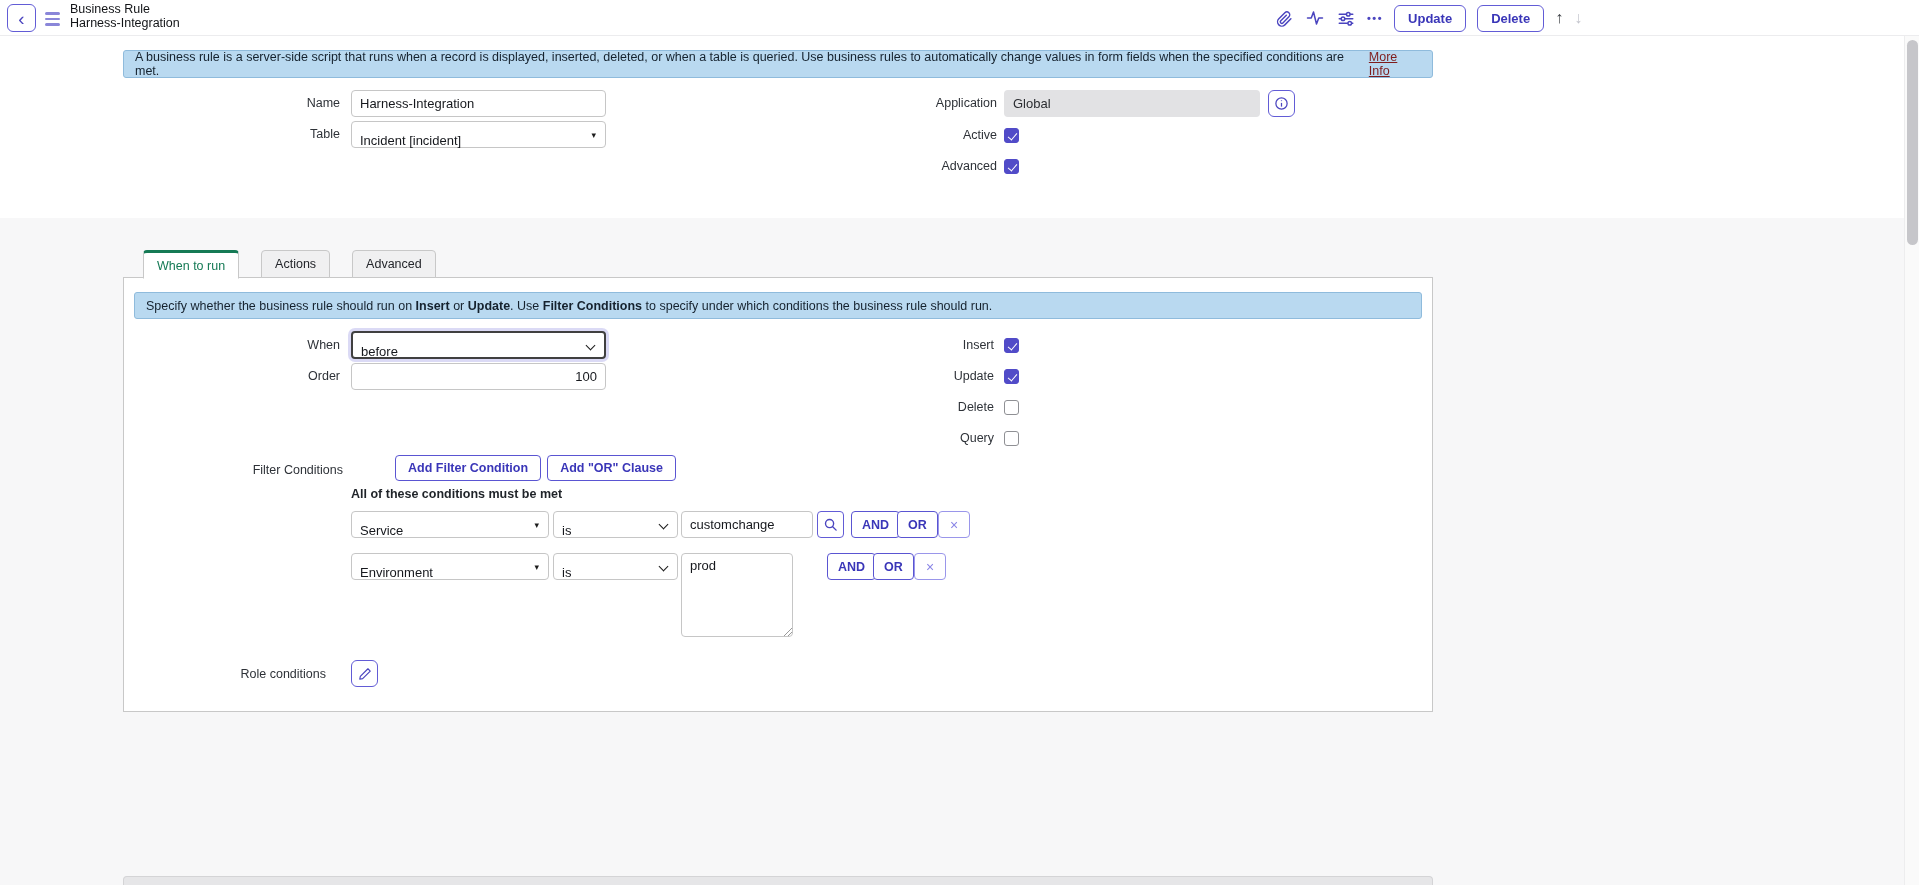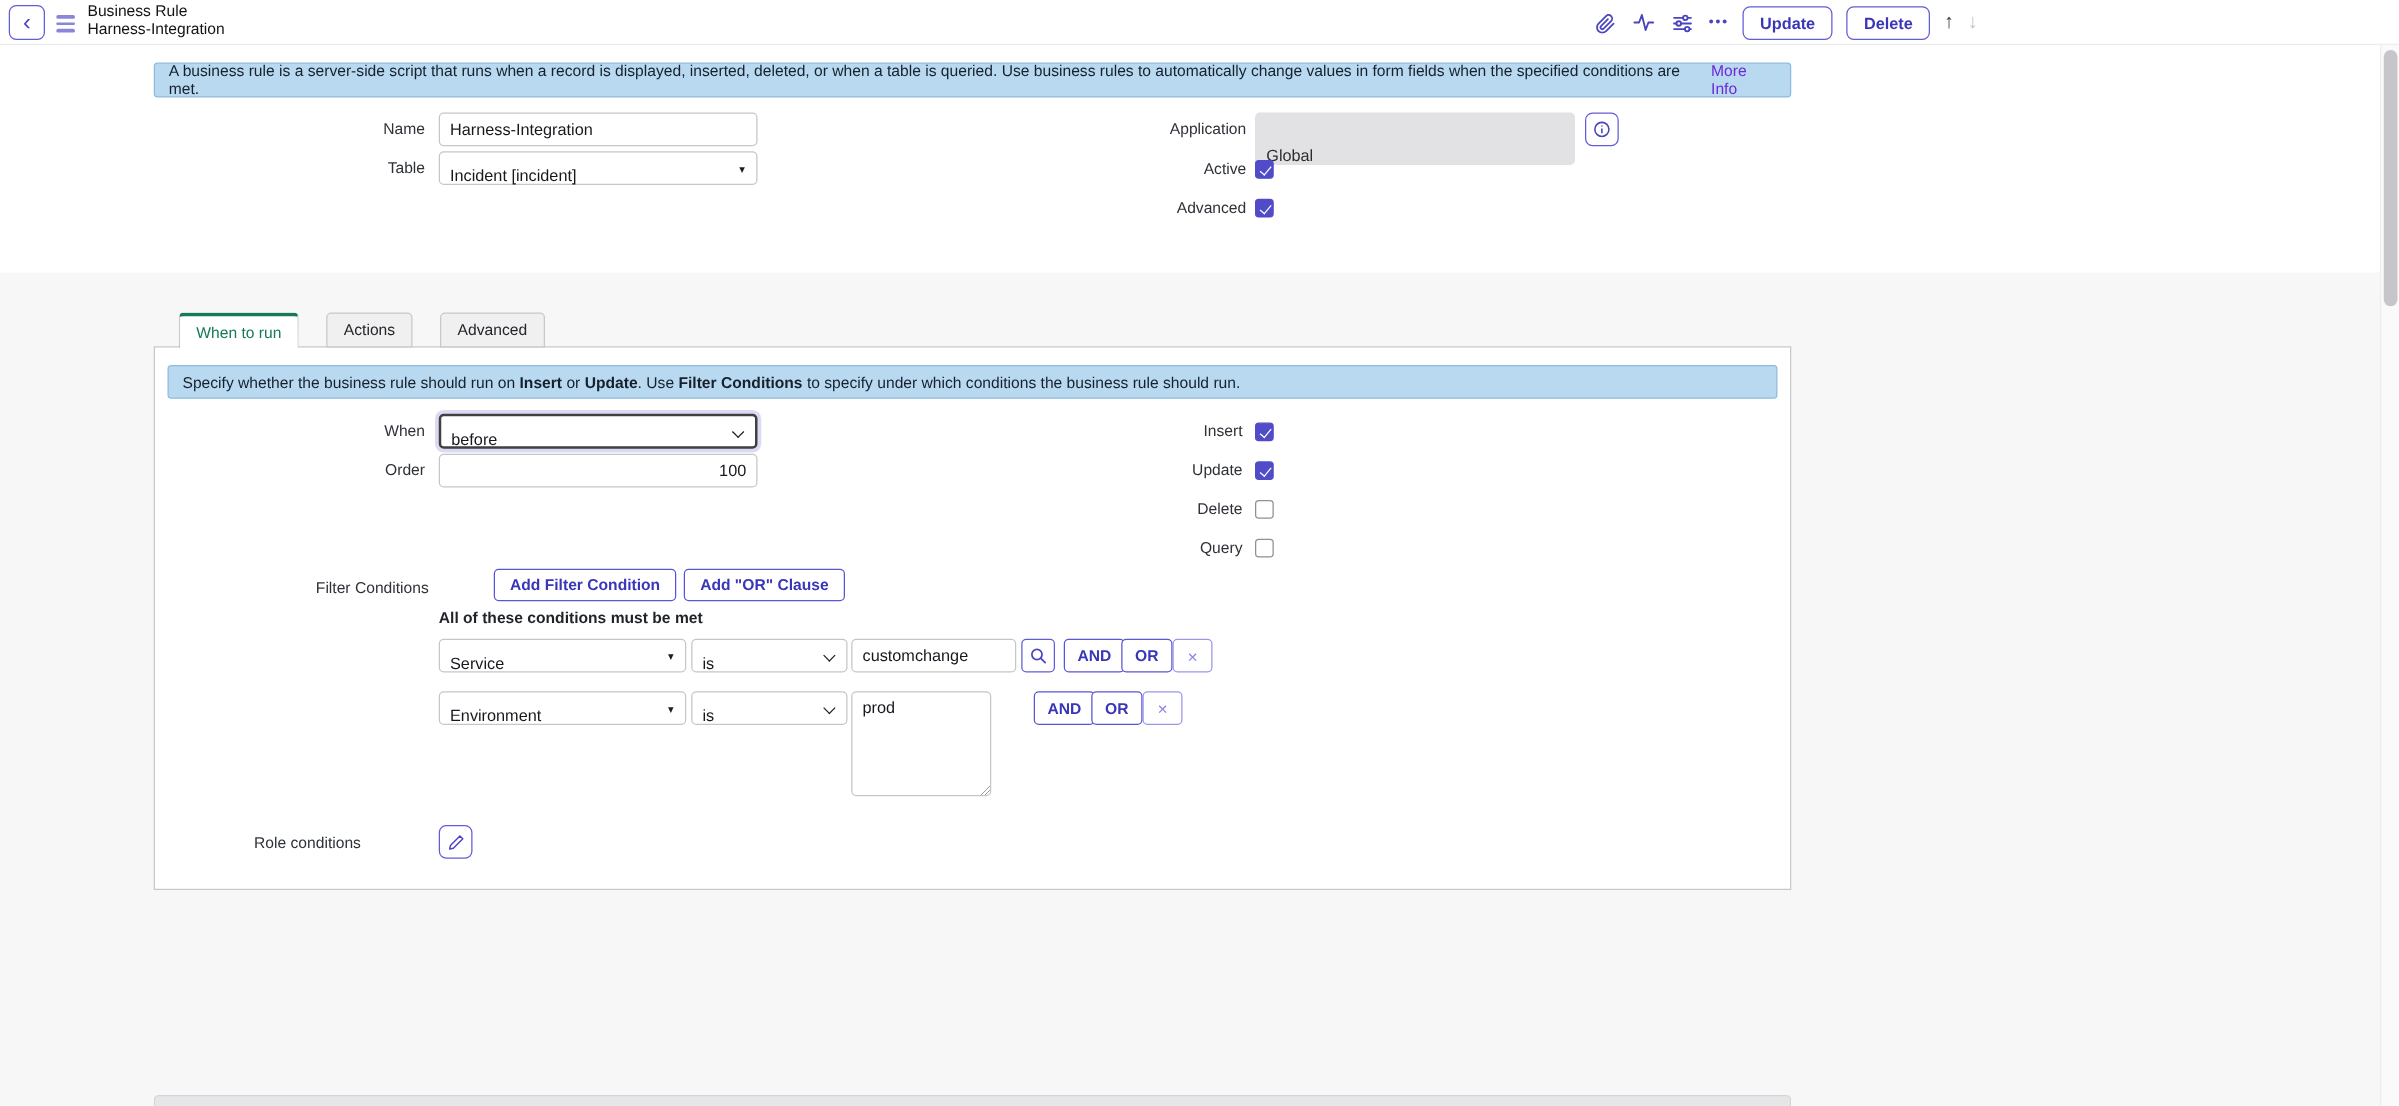--- a/index.html
+++ b/index.html
@@ -18,27 +18,27 @@
   .hdr-icon svg { stroke:var(--accent,#4A44BF); }
   .dots { color:var(--accent,#4A44BF); font-size:11px; font-weight:bold; letter-spacing:1.5px; cursor:pointer; }
   .hdr-btn { height:27px; padding:0 13px; background:#fff; border:1px solid var(--accent-border,#625CD6); border-radius:6px; color:#3A36B8; font-weight:bold; font-size:13px; font-family:inherit; cursor:pointer; }
   .nav-arrow { font-size:16px; cursor:pointer; }
   .nav-arrow.up { color:#3c3f44; }
   .nav-arrow.down { color:#c3c4cc; }
 
   
   .banner { position:absolute; background:var(--banner-bg,#B9D9F0); border:1px solid var(--banner-border,#8FBBDC); border-radius:3px; font-size:12.5px; color:#15222e; display:flex; align-items:center; padding:0 11px; }
   .banner b { font-weight:bold; }
-  .more-info { color:#6d28d9; margin-left:12px; cursor:pointer; }
+  .more-info { color:#7f1d1d; text-decoration:underline; margin-left:12px; cursor:pointer; }
 
   
   .lbl { position:absolute; font-size:12.5px; color:#2e3238; text-align:right; }
   .inp { position:absolute; height:27px; border:1px solid #c6c6c6; border-radius:4px; background:#fff; font-size:13px; font-family:inherit; color:#16181d; padding:0 8px; }
   .inp.right { text-align:right; }
-  .ro-field { position:absolute; height:42px; background:#E2E2E4; border-radius:4px; font-size:13px; color:#2b2d31; display:flex; align-items:flex-end; padding:0 9px; }
+  .ro-field { position:absolute; height:27px; background:#E2E2E4; border-radius:4px; font-size:13px; color:#2b2d31; display:flex; align-items:center; padding:0 9px; }
   .sel { position:absolute; height:27px; border:1px solid #c6c6c6; border-radius:4px; background:#fff; font-size:13px; display:flex; align-items:center; padding:12px 22px 0 8px; cursor:pointer; }
   .sel .tri { position:absolute; right:9px; top:8px; font-size:9px; color:#1c1c1c; }
   .chev { position:absolute; right:10px; top:9px; width:7px; height:7px; border-right:1.8px solid #1c1c1c; border-bottom:1.8px solid #1c1c1c; transform:rotate(45deg); }
   .sel.focus { border:2px solid #404040; box-shadow:0 0 0 3px rgba(90,85,210,.22); }
   .cb { position:absolute; width:15px; height:15px; border:1px solid #8f9094; border-radius:3px; background:#fff; cursor:pointer; }
   .cb.checked { background:var(--checkbox-fill,#514BC8); border-color:var(--checkbox-fill,#514BC8); }
   .cb.checked::after { content:""; position:absolute; left:4.5px; top:1.5px; width:4px; height:8px; border:solid #fff; border-width:0 1.8px 1.8px 0; transform:rotate(40deg); }
   .icon-btn { position:absolute; width:27px; height:27px; border:1px solid var(--accent-border,#625CD6); border-radius:6px; background:#fff; display:flex; align-items:center; justify-content:center; cursor:pointer; }
   .tag-btn { position:absolute; height:27px; padding:0 10px; background:#fff; border:1px solid #5A55D2; border-radius:4px; color:#3A36B8; font-weight:bold; font-size:12.5px; font-family:inherit; cursor:pointer; }
   .tag-btn.light { color:#8A85E6; border-color:#9A96EA; font-size:14px; font-weight:normal; padding:0 11px; }
@@ -215,21 +215,21 @@
   <div class="sel" style="left:553px; top:553px; width:125px; z-index:3;">
     <span>is</span>
     <span class="chev"></span>
   </div>
   <textarea class="ta" style="left: 681px; top: 553px; width: 112px; height: 84px; z-index: 3;">prod</textarea>
   <span class="resize-grip" style="left:784px; top:628px; z-index:4;"></span>
   <button class="tag-btn" style="left:827px; top:553px; z-index:3;">AND</button>
   <button class="tag-btn" style="left:873px; top:553px; z-index:3;">OR</button>
   <button class="tag-btn light" style="left:914px; top:553px; z-index:3;">×</button>
 
-  <div class="lbl" style="left:146px; top:667px; width:200px; z-index:3;text-align:center;">Role conditions</div>
+  <div class="lbl" style="left:126px; top:667px; width:200px; z-index:3;">Role conditions</div>
   <button class="icon-btn" style="left:351px; top:660px; z-index:3;">
     <svg width="14" height="14" viewBox="0 0 24 24" fill="none" stroke="#4A44BF" stroke-width="2" stroke-linecap="round" stroke-linejoin="round">
         <path d="M17 3l4 4L8 20l-5 1 1-5L17 3z"></path>
       </svg>
   </button>
 
   <div class="bottom-strip"></div>
 
   <div class="scrollbar">
     <div class="scroll-thumb"></div>

